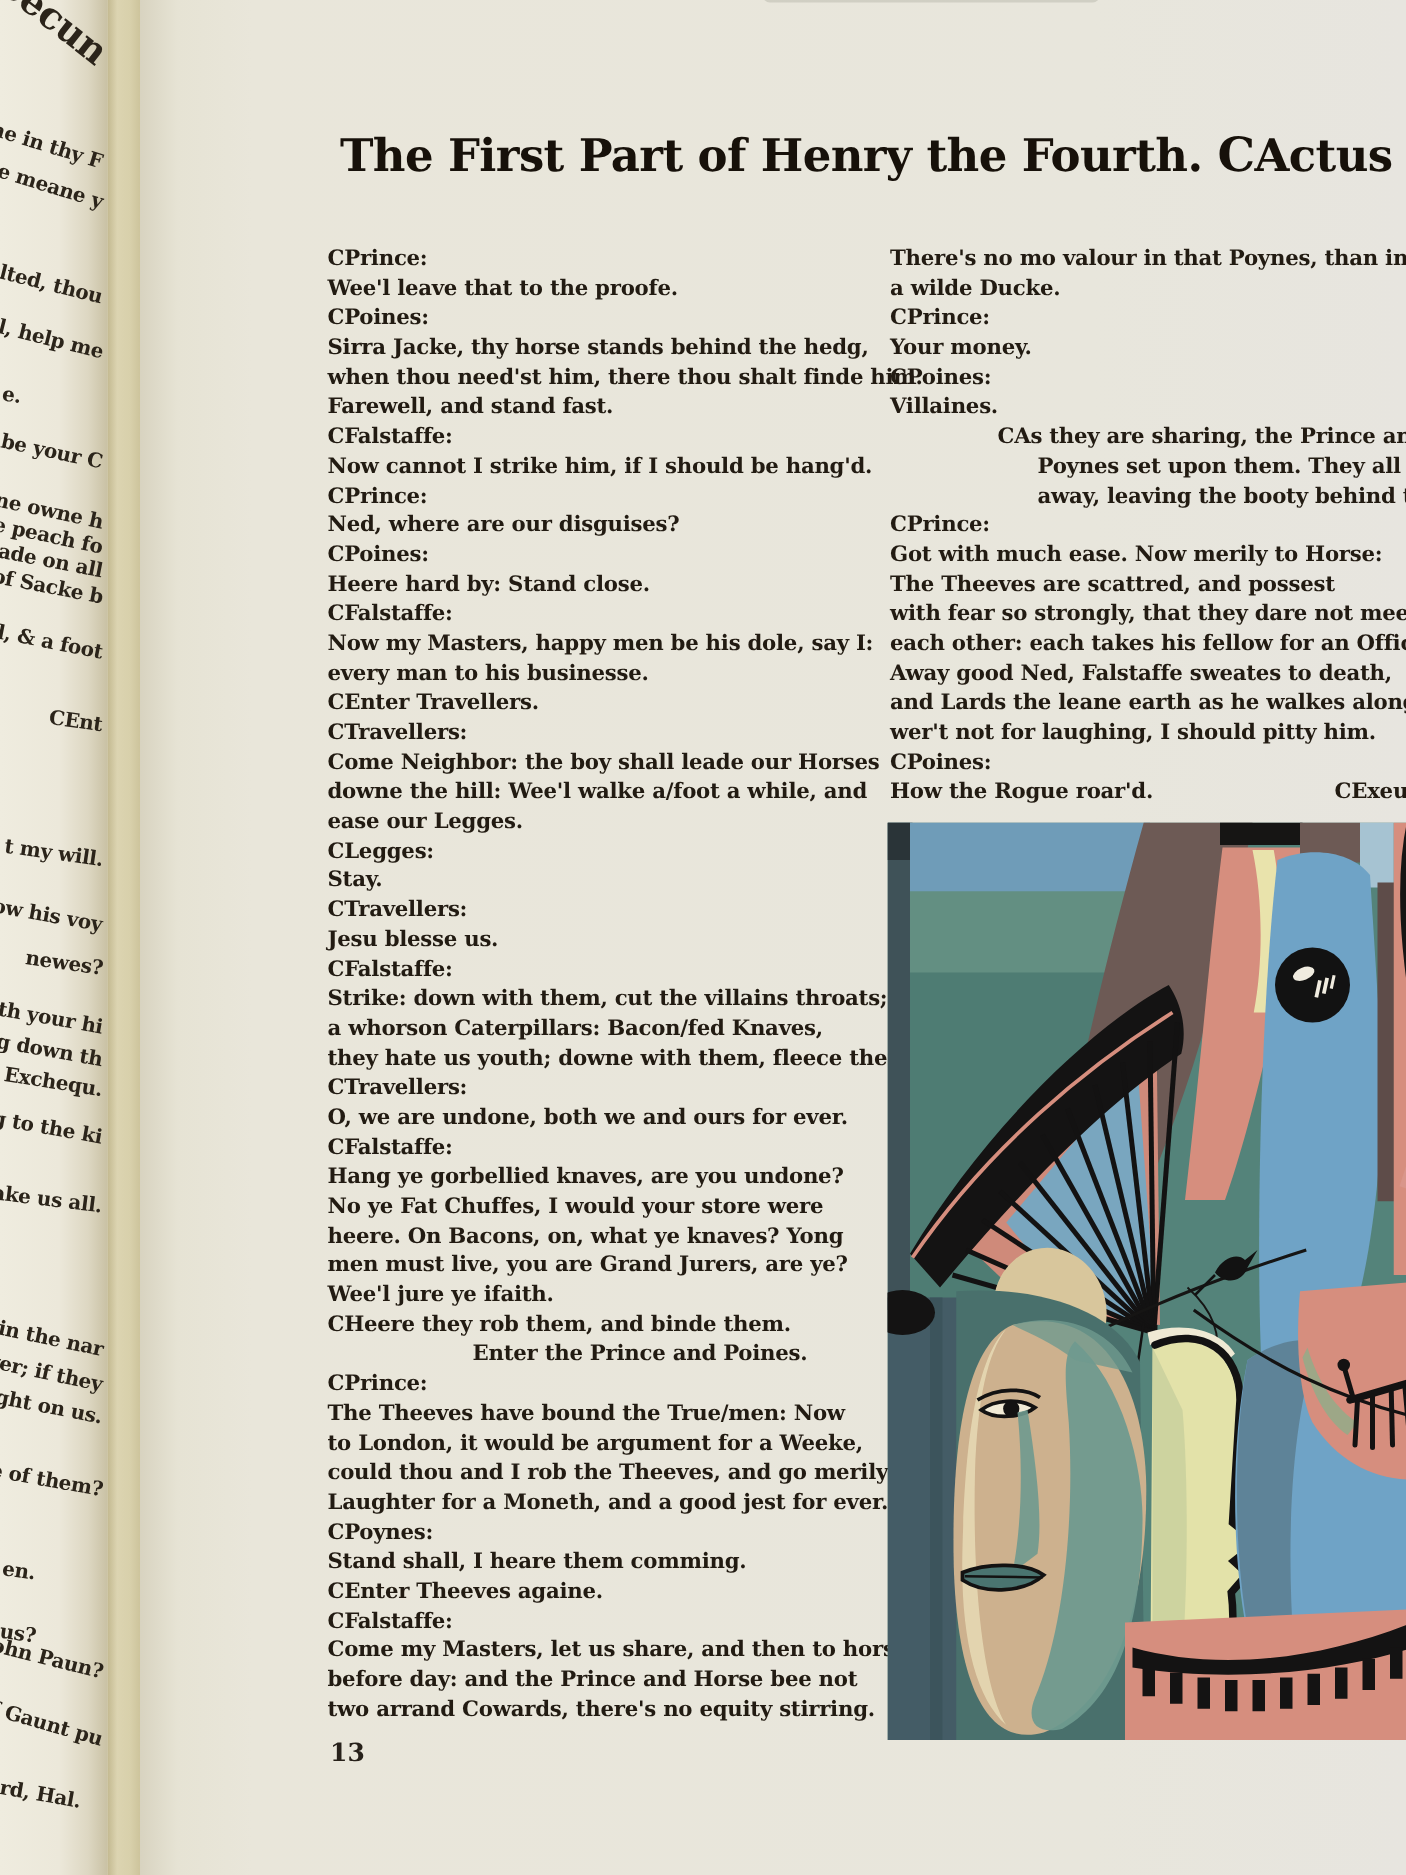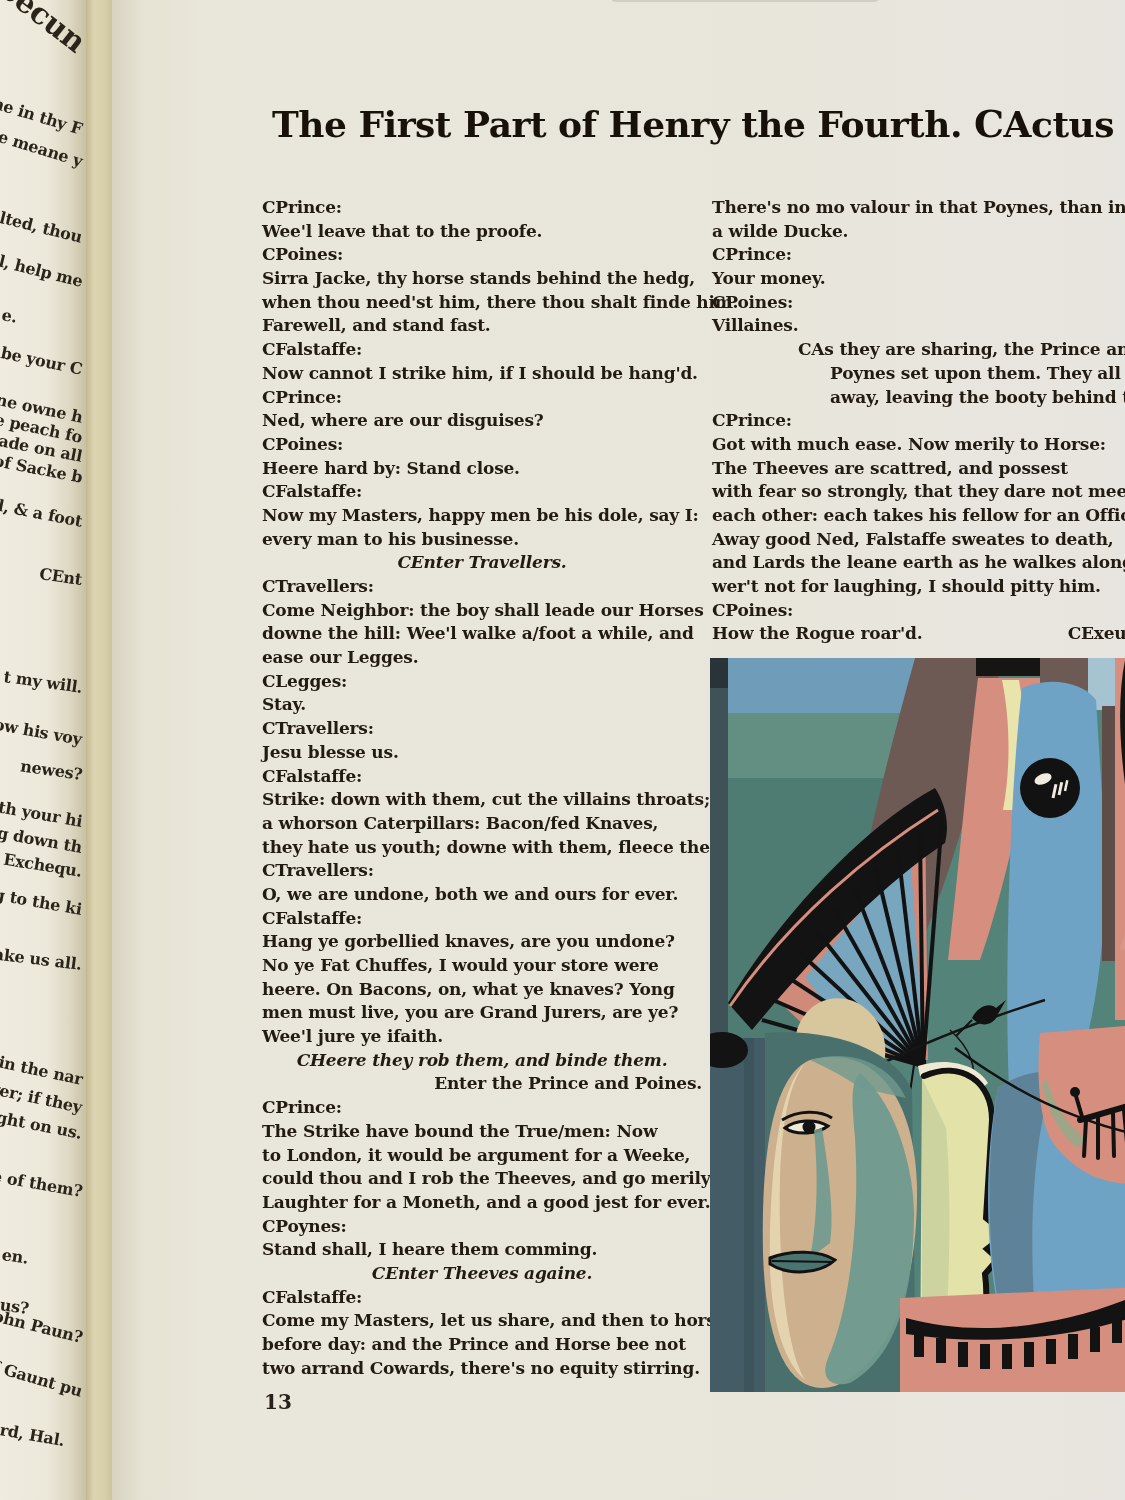--- a/index.html
+++ b/index.html
@@ -17,22 +17,22 @@
   .main-page{position:absolute;left:112px;top:0;right:0;height:1500px;
     background:linear-gradient(90deg,#d8d3c0 0%,#e6e3d4 30px,#e9e6da 90px,#e8e6dc 75%,#e7e5df 100%);}
   .page-title{position:absolute;left:160px;top:102px;width:880px;white-space:nowrap;
     font-size:36px;font-weight:bold;color:#17110a;letter-spacing:-0.5px;}
   .page-title .cap{font-size:1.05em;}
   .col{position:absolute;top:196px;font-size:17px;font-weight:bold;color:#221b12;
        letter-spacing:-0.2px;}
   .col-left{left:150px;width:440px;}
   .col-right{left:600px;width:440px;}
   .line{height:23.7px;line-height:23.7px;white-space:nowrap;}
-  .line.sr{text-align:center;font-style:italic;}
-  .line.sc{text-align:right;padding-left:60px;}
+  .line.sr{text-align:left;}
+  .line.sc{text-align:center;padding-left:60px;}
   .line.si{padding-left:86px;}
   .line.si2{padding-left:118px;}
   .line.split{position:relative;}
   .line.split .rt{position:absolute;right:0;top:0;}
   .cap{font-weight:bold;}
   .page-number{position:absolute;left:152px;top:1390px;font-size:20px;font-weight:bold;color:#27211a;text-align:center;}
   .woodcut{position:absolute;left:598px;top:658px;width:452px;height:734px;}
   .smudge{position:absolute;background:#b4b4a6;opacity:.45;border-radius:6px;}
 </style>
 </head>
@@ -116,21 +116,21 @@
         <div class="line dl"><span>O, we are undone, both we and ours for ever.</span></div>
         <div class="line sp"><span class="cap">C</span><span>Falstaffe:</span></div>
         <div class="line dl"><span>Hang ye gorbellied knaves, are you undone?</span></div>
         <div class="line dl"><span>No ye Fat Chuffes, I would your store were</span></div>
         <div class="line dl"><span>heere. On Bacons, on, what ye knaves? Yong</span></div>
         <div class="line dl"><span>men must live, you are Grand Jurers, are ye?</span></div>
         <div class="line dl"><span>Wee'l jure ye ifaith.</span></div>
         <div class="line sr"><span class="cap">C</span><span>Heere they rob them, and binde them.</span></div>
         <div class="line sc"><span>Enter the Prince and Poines.</span></div>
         <div class="line sp"><span class="cap">C</span><span>Prince:</span></div>
-        <div class="line dl"><span>The Strike have bound the True/men: Now</span></div>
+        <div class="line dl"><span>The Theeves have bound the True/men: Now</span></div>
         <div class="line dl"><span>to London, it would be argument for a Weeke,</span></div>
         <div class="line dl"><span>could thou and I rob the Theeves, and go merily</span></div>
         <div class="line dl"><span>Laughter for a Moneth, and a good jest for ever.</span></div>
         <div class="line sp"><span class="cap">C</span><span>Poynes:</span></div>
         <div class="line dl"><span>Stand shall, I heare them comming.</span></div>
         <div class="line sr"><span class="cap">C</span><span>Enter Theeves againe.</span></div>
         <div class="line sp"><span class="cap">C</span><span>Falstaffe:</span></div>
         <div class="line dl"><span>Come my Masters, let us share, and then to horsse</span></div>
         <div class="line dl"><span>before day: and the Prince and Horse bee not</span></div>
         <div class="line dl"><span>two arrand Cowards, there's no equity stirring.</span></div>

